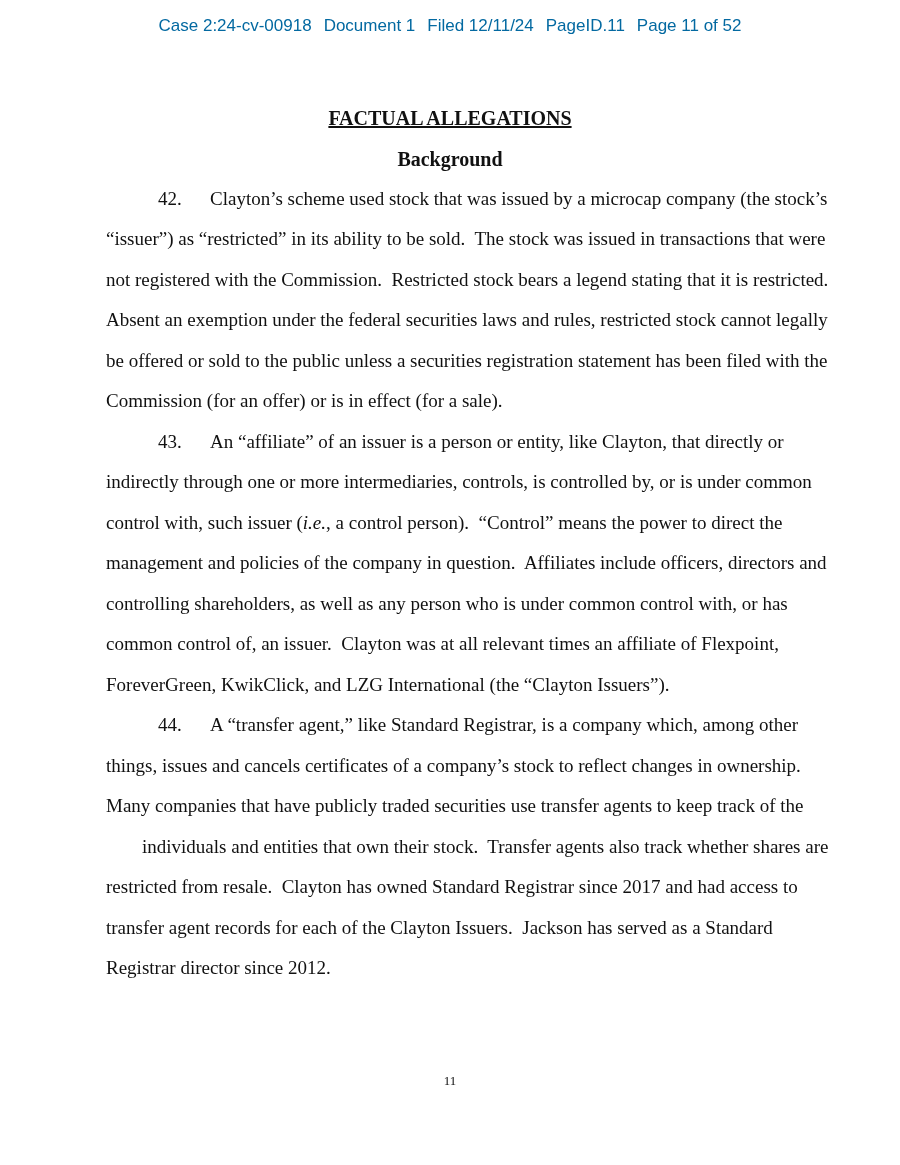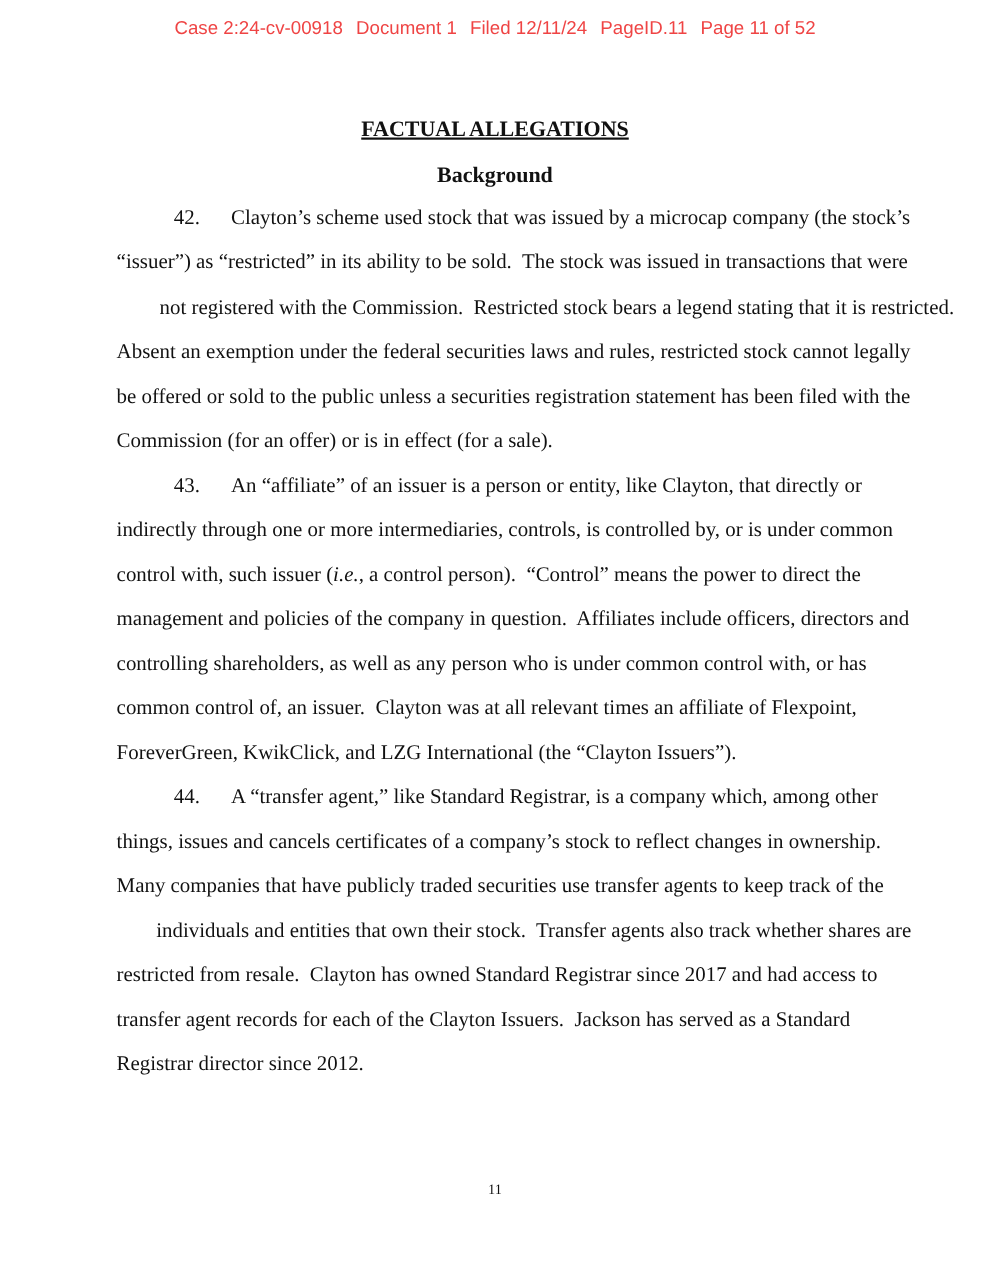--- a/index.html
+++ b/index.html
@@ -14,21 +14,21 @@
       overflow: hidden;
     }
     .header-stamp {
       position: absolute;
       top: 16px;
       left: 0;
       width: 900px;
       text-align: center;
       font-family: "Liberation Sans", sans-serif;
       font-size: 17px;
-      color: #ef4444;
+      color: #0369a1;
       white-space: pre;
       letter-spacing: 0px;
     }
     .header-stamp span { margin: 0 6px; }
     .page {
       position: absolute;
       top: 0;
       left: 0;
       width: 900px;
       font-family: "Liberation Serif", serif;
@@ -79,21 +79,21 @@
 <body>
 
 <div class="header-stamp"><span>Case 2:24-cv-00918</span><span>Document 1</span><span>Filed 12/11/24</span><span>PageID.11</span><span>Page 11 of 52</span></div>
 
 <div class="page">
   <div class="section-title">FACTUAL ALLEGATIONS</div>
   <div class="sub-title">Background</div>
 
   <div class="line indent" style="top:189px;"><span class="num">42.</span><span>Clayton’s scheme used stock that was issued by a microcap company (the stock’s</span></div>
   <div class="line" style="top:229px;">“issuer”) as “restricted” in its ability to be sold.  The stock was issued in transactions that were</div>
-  <div class="line" style="top:270px;margin-left:39px;">not registered with the Commission.  Restricted stock bears a legend stating that it is restricted.</div>
+  <div class="line" style="top:270px;">not registered with the Commission.  Restricted stock bears a legend stating that it is restricted.</div>
   <div class="line" style="top:310px;">Absent an exemption under the federal securities laws and rules, restricted stock cannot legally</div>
   <div class="line" style="top:351px;">be offered or sold to the public unless a securities registration statement has been filed with the</div>
   <div class="line" style="top:391px;">Commission (for an offer) or is in effect (for a sale).</div>
 
   <div class="line indent" style="top:432px;"><span class="num">43.</span><span>An “affiliate” of an issuer is a person or entity, like Clayton, that directly or</span></div>
   <div class="line" style="top:472px;">indirectly through one or more intermediaries, controls, is controlled by, or is under common</div>
   <div class="line" style="top:513px;"><span>control with, such issuer (</span><em>i.e.</em><span>, a control person).  “Control” means the power to direct the</span></div>
   <div class="line" style="top:553px;">management and policies of the company in question.  Affiliates include officers, directors and</div>
   <div class="line" style="top:594px;">controlling shareholders, as well as any person who is under common control with, or has</div>
   <div class="line" style="top:634px;">common control of, an issuer.  Clayton was at all relevant times an affiliate of Flexpoint,</div>

